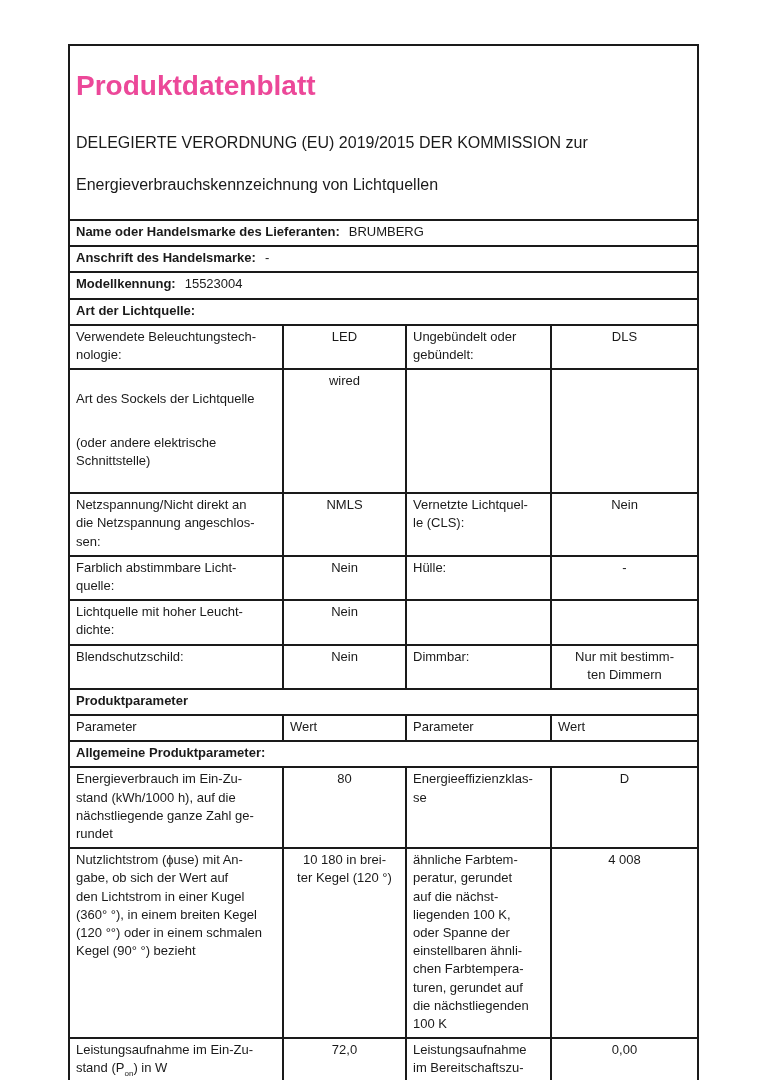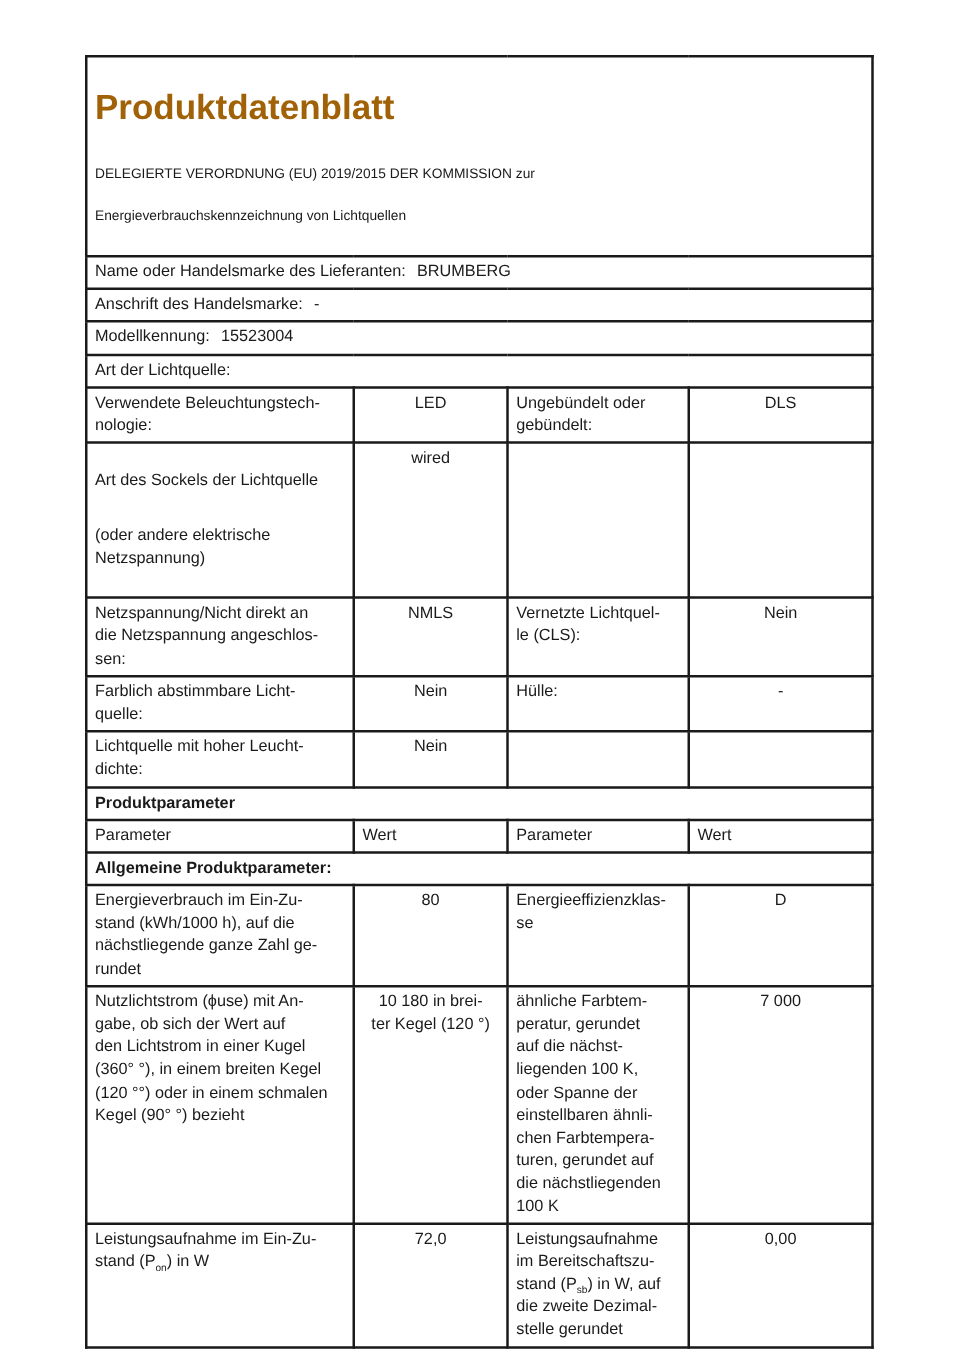--- a/index.html
+++ b/index.html
@@ -26,22 +26,22 @@
     word-wrap: break-word;
   }
   td.title-cell { padding: 8px 8px 10px 6px; }
   .doc-title {
     font-size: 28px;
     font-weight: bold;
     letter-spacing: 0px;
     margin: 0 0 7px 0;
     color: #3b0ca0;
   }
-  .subtitle-line { font-size: 11px; line-height: 1.5; }
-  .b { font-weight: normal; }
+  .subtitle-line { font-size: 16px; line-height: 1.5; }
+  .b { font-weight: bold; }
   .iv { margin-left: 9px; }
   td.lbl { text-align: justify; }
   td.val { text-align: center; }
   td.section-cell {
     font-weight: bold;
     padding: 2px 4px 3px 4px;
   }
   td.hdr { font-weight: normal; }
   .para2 { margin-top: 7px; }
   sub { font-size: 0.62em; line-height: 0; }
@@ -54,21 +54,21 @@
     <colgroup>
       <col style="width:214px">
         <col style="width:123px">
         <col style="width:145px">
         <col style="width:147px">
     </colgroup>
 
     <tbody>
         <tr>
       <td colspan="4" class="title-cell">
-        <div class="doc-title" style="color: #a16207;">Produktdatenblatt</div>
+        <div class="doc-title" style="color: #ec4899;">Produktdatenblatt</div>
         <div class="subtitle-line">DELEGIERTE VERORDNUNG (EU) 2019/2015 DER KOMMISSION zur</div>
         <div class="subtitle-line">Energieverbrauchskennzeichnung von Lichtquellen</div>
       </td>
     </tr>
 
     <tr>
       <td colspan="4"><span class="b">Name oder Handelsmarke des Lieferanten:</span><span class="iv">BRUMBERG</span></td>
     </tr>
     <tr>
       <td colspan="4"><span class="b">Anschrift des Handelsmarke:</span><span class="iv">-</span></td>
@@ -85,21 +85,21 @@
 nologie:</td>
       <td class="val">LED</td>
       <td class="lbl">Ungebündelt oder
 gebündelt:</td>
       <td class="val">DLS</td>
     </tr>
     <tr>
       <td class="lbl">
         <div>Art des Sockels der Lichtquelle</div>
         <div class="para2">(oder andere elektrische
-Netzspannung)</div>
+Schnittstelle)</div>
       </td>
       <td class="val">wired</td>
       <td class="lbl"></td>
       <td class="val"></td>
     </tr>
     <tr>
       <td class="lbl">Netzspannung/Nicht direkt an
 die Netzspannung angeschlos-
 sen:</td>
       <td class="val">NMLS</td>
@@ -113,20 +113,27 @@
       <td class="val">Nein</td>
       <td class="lbl">Hülle:</td>
       <td class="val">-</td>
     </tr>
     <tr>
       <td class="lbl">Lichtquelle mit hoher Leucht-
 dichte:</td>
       <td class="val">Nein</td>
       <td class="lbl"></td>
       <td class="val"></td>
+    </tr>
+    <tr>
+      <td class="lbl">Blendschutzschild:</td>
+      <td class="val">Nein</td>
+      <td class="lbl">Dimmbar:</td>
+      <td class="val">Nur mit bestimm-
+ten Dimmern</td>
     </tr>
 
     <tr>
       <td colspan="4" class="section-cell">Produktparameter</td>
     </tr>
     <tr>
       <td class="hdr">Parameter</td>
       <td class="hdr">Wert</td>
       <td class="hdr">Parameter</td>
       <td class="hdr">Wert</td>
@@ -157,21 +164,21 @@
       <td class="lbl">ähnliche Farbtem-
 peratur, gerundet
 auf die nächst-
 liegenden 100 K,
 oder Spanne der
 einstellbaren ähnli-
 chen Farbtempera-
 turen, gerundet auf
 die nächstliegenden
 100 K</td>
-      <td class="val">7 000</td>
+      <td class="val">4 008</td>
     </tr>
     <tr>
       <td class="lbl"><span>Leistungsaufnahme im Ein-Zu-
 stand (P</span><sub>on</sub><span>) in W</span></td>
       <td class="val">72,0</td>
       <td class="lbl"><span>Leistungsaufnahme
 im Bereitschaftszu-
 stand (P</span><sub>sb</sub><span>) in W, auf
 die zweite Dezimal-
 stelle gerundet</span></td>

